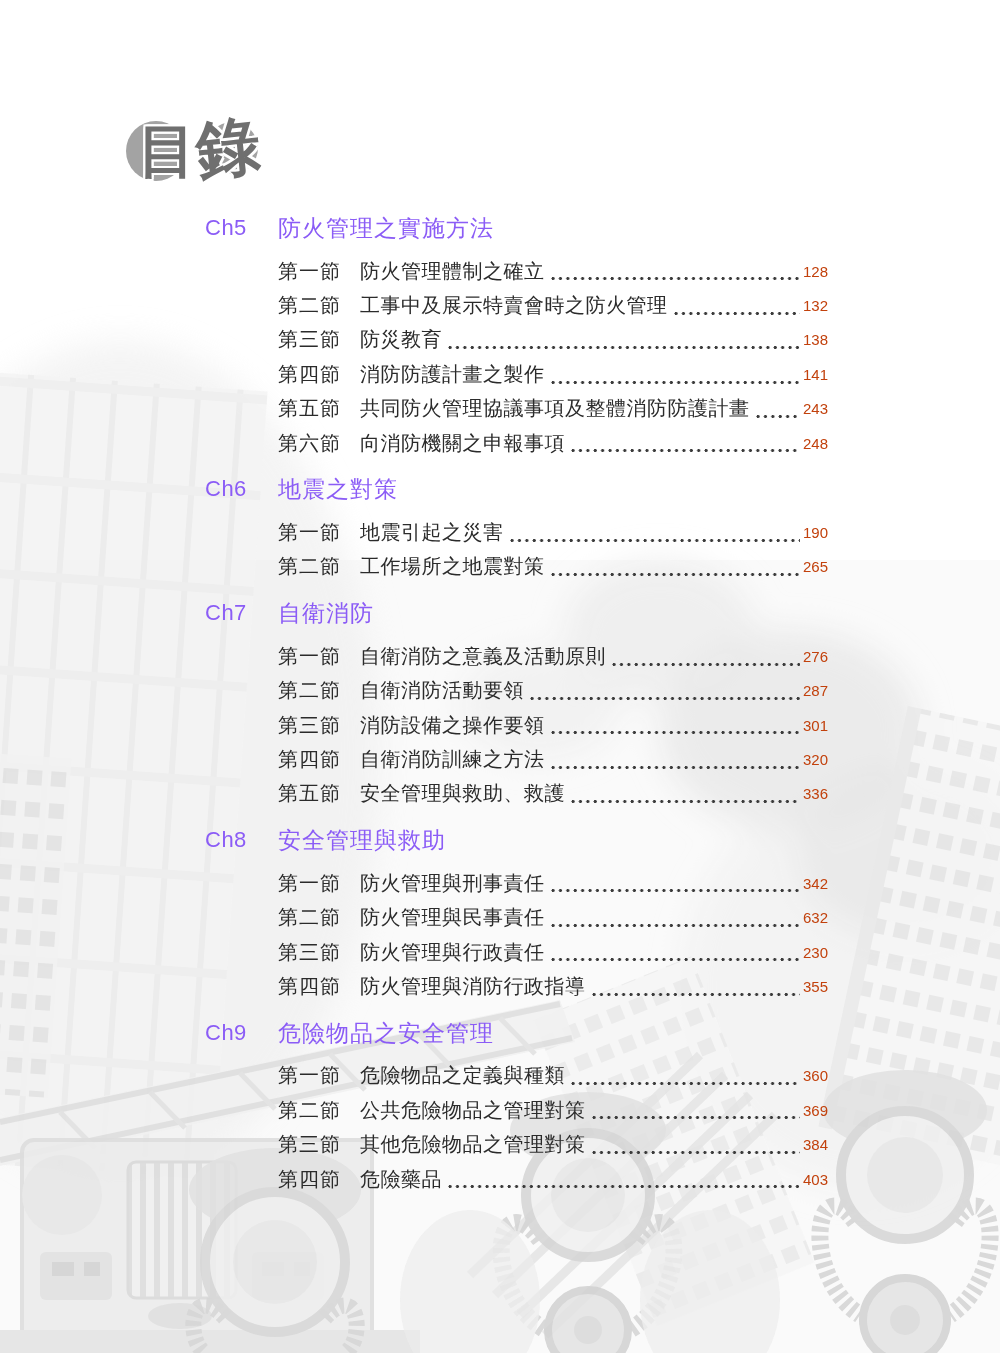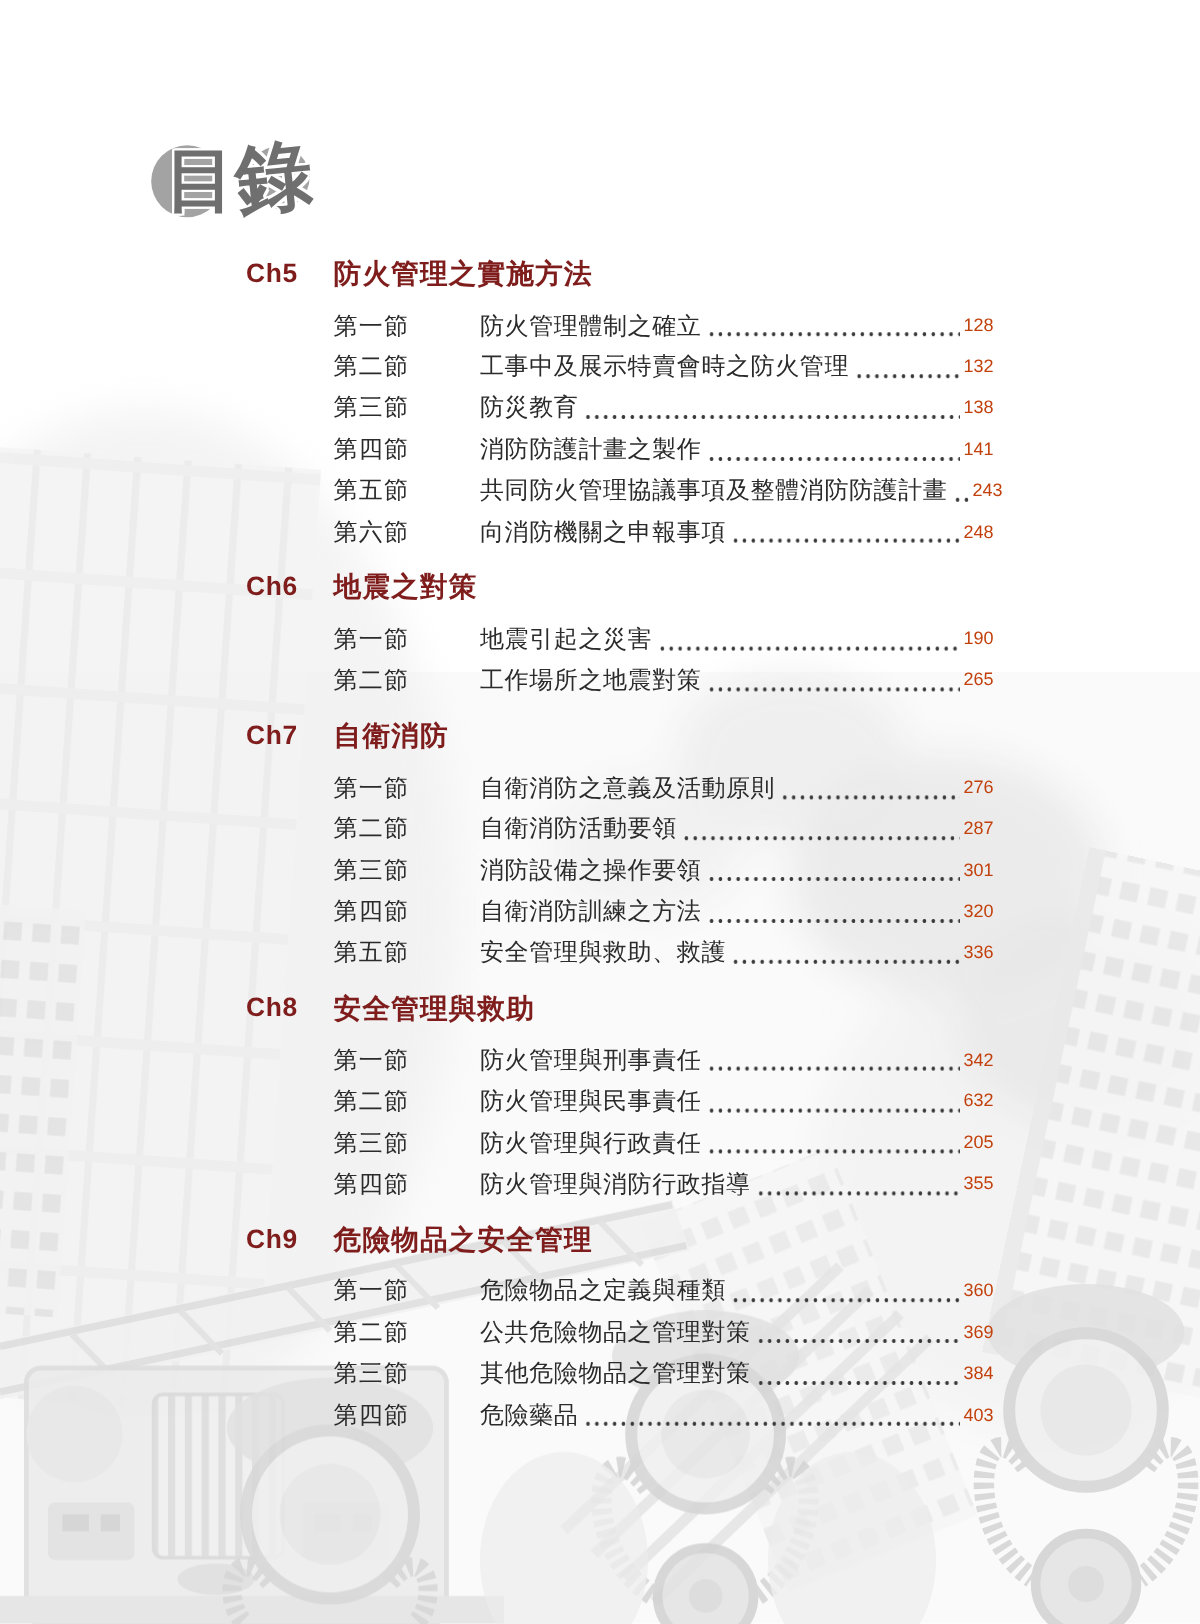--- a/index.html
+++ b/index.html
@@ -49,40 +49,39 @@
     z-index: 2;
     color: #262626;
   }
   .chapter { margin-bottom: 14px; }
   .chapter-head {
     display: flex;
     align-items: flex-end;
     line-height: 30px;
     margin-bottom: 11px;
     font-size: 23px;
-    color: #7f1d1d;
-    font-weight: bold;
+    color: #8b5cf6;
   }
   .ch-id {
     display: inline-block;
     width: 73px;
     font-size: 22px;
     letter-spacing: 0.5px;
   }
   .ch-title { letter-spacing: 1px; }
   .row {
     display: flex;
     align-items: center;
     height: 34.4px;
     padding-left: 73px;
     font-size: 20px;
     color: #2b2b2b;
   }
   .sec-label { flex: 0 0 82px; letter-spacing: 1px; }
-  .sec-title { flex: 0 0 auto; white-space: nowrap; letter-spacing: 0.5px; margin-left: 40px; }
+  .sec-title { flex: 0 0 auto; white-space: nowrap; letter-spacing: 0.5px; }
   .leader {
     flex: 1 1 auto;
     align-self: flex-end;
     height: 5px;
     margin: 0 3px 7px 6px;
     background-image: radial-gradient(circle at 2px 2.5px, #3a3a3a 1.35px, transparent 1.8px);
     background-size: 7.4px 5px;
     background-repeat: repeat-x;
     min-width: 12px;
   }
@@ -353,21 +352,21 @@
     <span class="sec-label">第二節</span>
     <span class="sec-title">防火管理與民事責任</span>
     <span class="leader"></span>
     <span class="pagenum">632</span>
   </div>
 
   <div class="row">
     <span class="sec-label">第三節</span>
     <span class="sec-title">防火管理與行政責任</span>
     <span class="leader"></span>
-    <span class="pagenum">205</span>
+    <span class="pagenum">230</span>
   </div>
 
   <div class="row">
     <span class="sec-label">第四節</span>
     <span class="sec-title">防火管理與消防行政指導</span>
     <span class="leader"></span>
     <span class="pagenum">355</span>
   </div>
 </div>
   </section>

